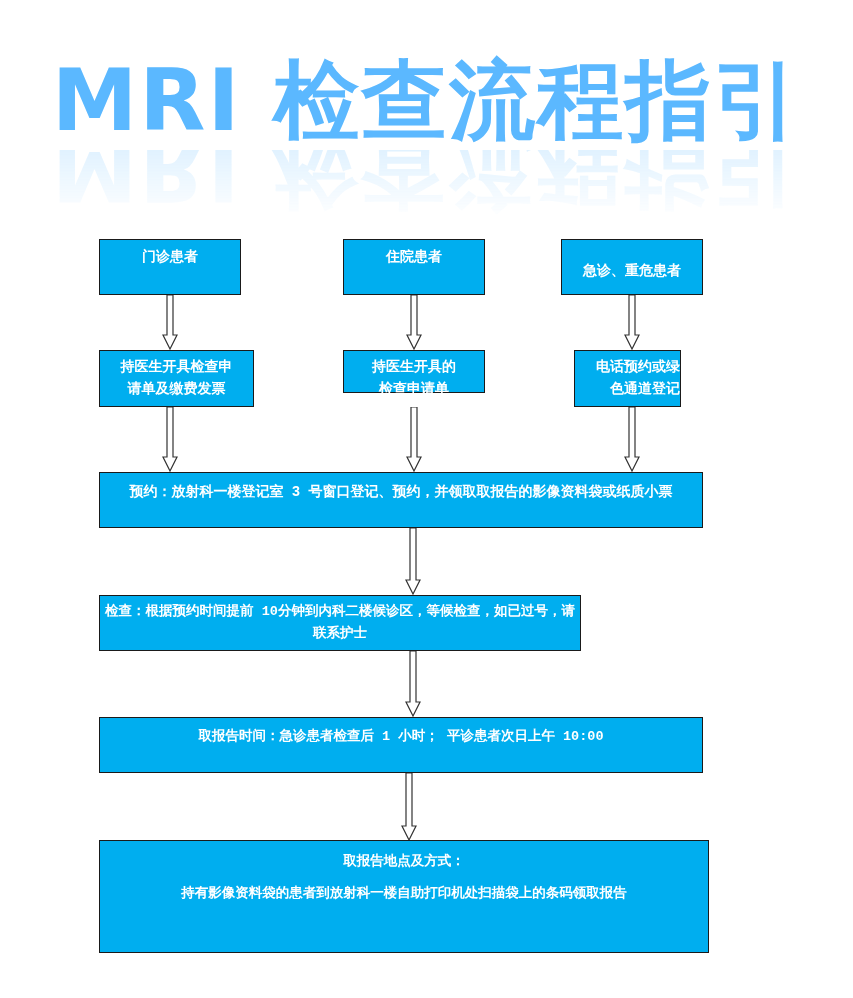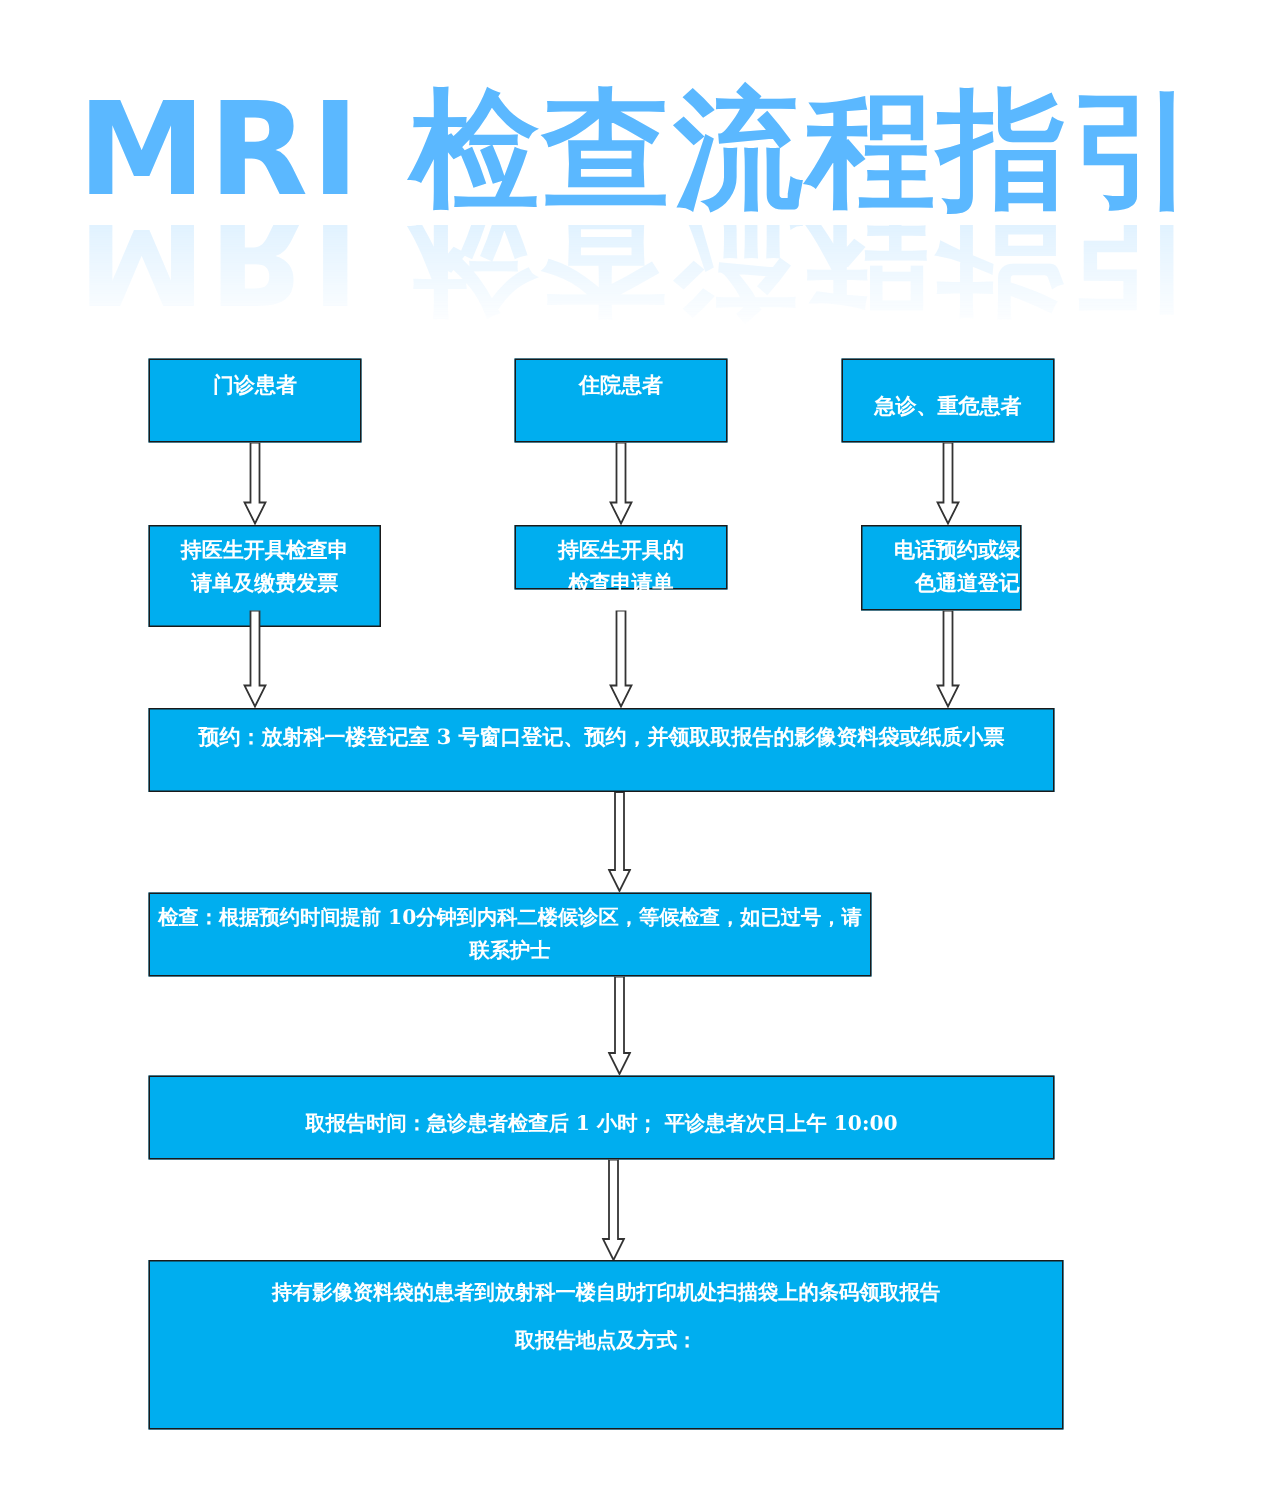--- a/index.html
+++ b/index.html
@@ -11,21 +11,21 @@
            letter-spacing: 2px; color: #5bb8ff; line-height: 100px; }
   .title-reflect { position: absolute; left: 0; top: 110px; width: 853px; text-align: center;
            font-family: "DejaVu Sans", sans-serif; font-weight: bold; font-size: 86px;
            letter-spacing: 2px; color: #5bb8ff; line-height: 100px;
            transform: scaleY(-1); opacity: 0.18; height: 70px; overflow: hidden;
            -webkit-mask-image: linear-gradient(to top, rgba(0,0,0,1), rgba(0,0,0,0));
            mask-image: linear-gradient(to top, rgba(0,0,0,1), rgba(0,0,0,0)); }
   .box { position: absolute; background: #00aeef; border: 1.5px solid #1a1a1a;
          box-sizing: border-box; color: #ffffff; font-weight: bold; font-size: 14px;
          text-align: center; font-family: "DejaVu Serif", "Liberation Serif", serif; }
-  .box .t { display: block; line-height: 22px; }
+  .box .t { display: block; line-height: 22px; font-family: Liberation Mono, monospace; }
   .arrow { position: absolute; width: 16px; }
   .arrow svg { display: block; }
 </style>
 </head>
 <body>
 
 <div class="title-wrap">
   <div class="title">MRI 检查流程指引</div>
   <div class="title-reflect">MRI 检查流程指引</div>
 </div>
@@ -49,21 +49,21 @@
   <svg width="16" height="55" viewBox="0 0 16 55">
       <path d="M5 0 V40 H1 L8 54 L15 40 H11 V0 Z" fill="#fff" stroke="#333" stroke-width="1.2"></path>
     </svg>
 </div>
 <div class="arrow" style="left:624px; top:295px;">
   <svg width="16" height="55" viewBox="0 0 16 55">
       <path d="M5 0 V40 H1 L8 54 L15 40 H11 V0 Z" fill="#fff" stroke="#333" stroke-width="1.2"></path>
     </svg>
 </div>
 
-<div class="box" style="left:99px; top:350px; width:155px; height:68px; padding-top:5px;">
+<div class="box" style="left:99px; top:350px; width:155px; height:57px; padding-top:5px;">
   <span class="t">持医生开具检查申</span>
   <span class="t">请单及缴费发票</span>
 </div>
 <div class="box" style="left:343px; top:350px; width:142px; height:43px; padding-top:5px;">
   <span class="t">持医生开具的</span>
   <span class="t">检查申请单</span>
 </div>
 <div class="box" style="left:574px; top:350px; width:107px; height:57px; padding-top:5px;text-align:right;">
   <span class="t">电话预约或绿</span>
   <span class="t">色通道登记</span>
@@ -98,26 +98,26 @@
 <div class="box" style="left:99px; top:595px; width:482px; height:56px; padding-top:5px; font-size:13.5px;">
   <span class="t">检查：根据预约时间提前 10分钟到内科二楼候诊区，等候检查，如已过号，请联系护士</span>
 </div>
 
 <div class="arrow" style="left:405px; top:651px;">
   <svg width="16" height="66" viewBox="0 0 16 66">
       <path d="M5 0 V51 H1 L8 65 L15 51 H11 V0 Z" fill="#fff" stroke="#333" stroke-width="1.2"></path>
     </svg>
 </div>
 
-<div class="box" style="left:99px; top:717px; width:604px; height:56px; padding-top:20px; font-size:13.5px;">
+<div class="box" style="left:99px; top:717px; width:604px; height:56px; padding-top:8px; font-size:13.5px;">
   <span class="t">取报告时间：急诊患者检查后 1 小时； 平诊患者次日上午 10:00</span>
 </div>
 
 <div class="arrow" style="left:401px; top:773px;">
   <svg width="16" height="68" viewBox="0 0 16 68">
       <path d="M5 0 V53 H1 L8 67 L15 53 H11 V0 Z" fill="#fff" stroke="#333" stroke-width="1.2"></path>
     </svg>
 </div>
 
 <div class="box" style="left:99px; top:840px; width:610px; height:113px; padding-top:10px; font-size:13.5px;">
+  <span class="t" style="margin-bottom:10px;">取报告地点及方式：</span>
   <span class="t" style="margin-bottom:10px;">持有影像资料袋的患者到放射科一楼自助打印机处扫描袋上的条码领取报告</span>
-  <span class="t" style="margin-bottom:10px;">取报告地点及方式：</span>
 </div>
 
 </body></html>

